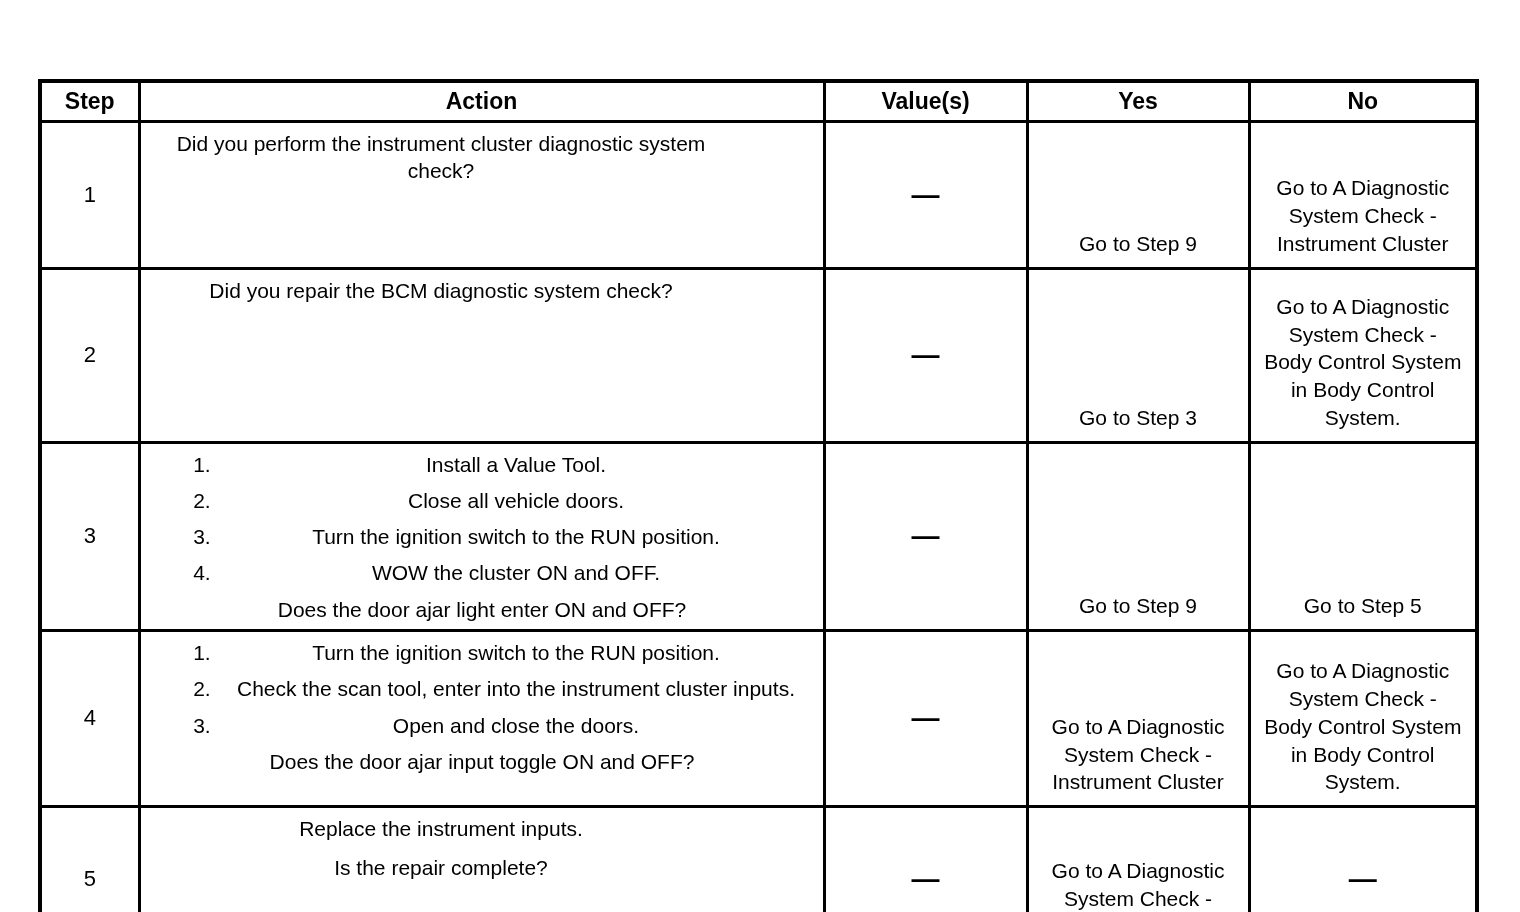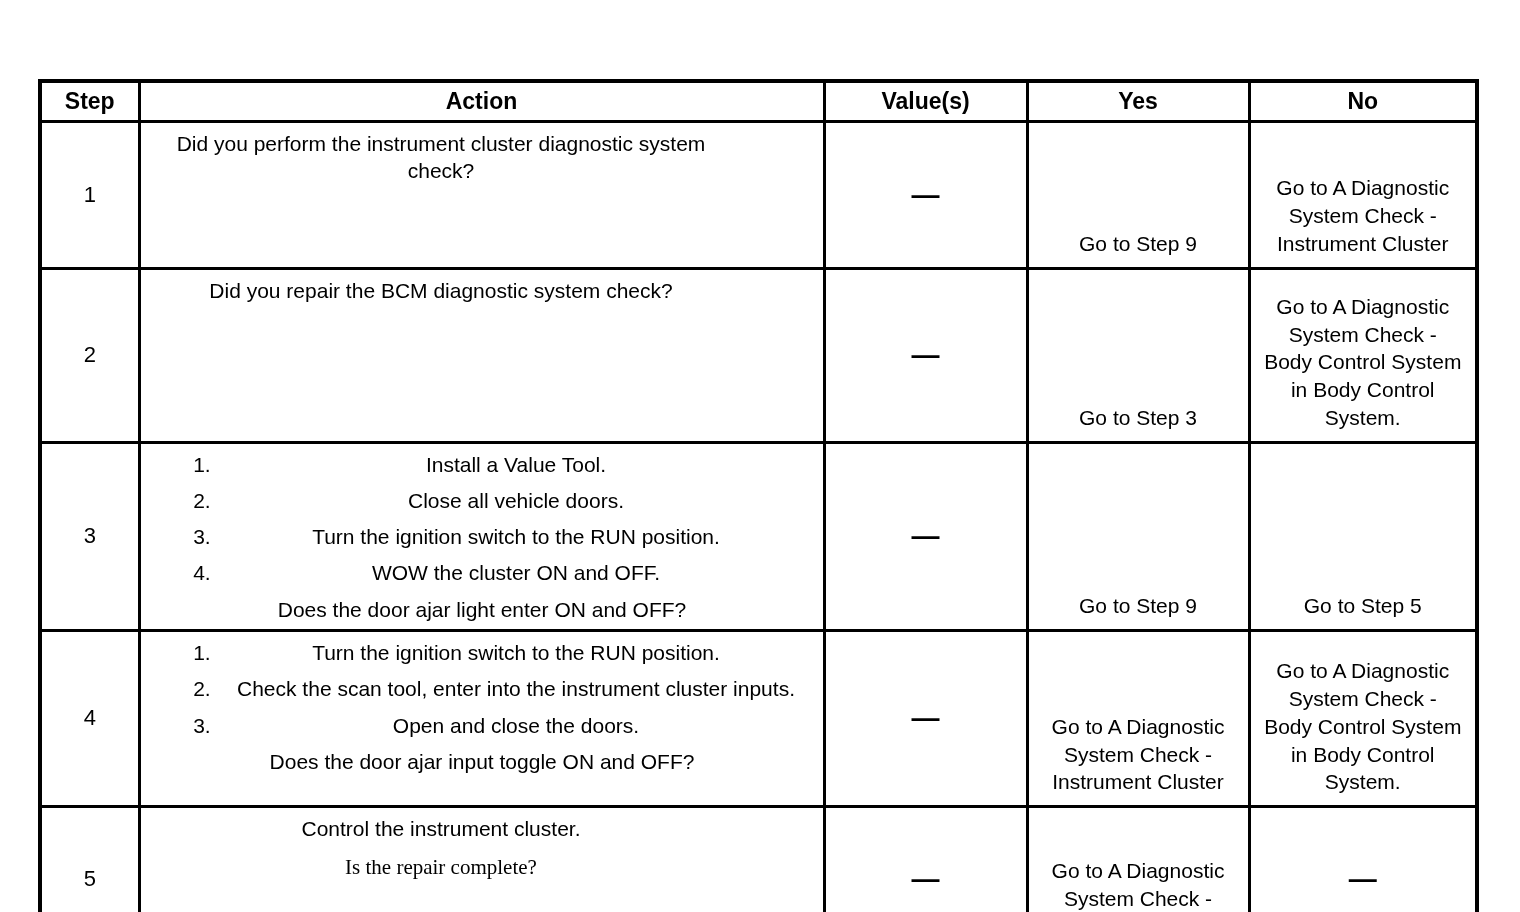--- a/index.html
+++ b/index.html
@@ -52,21 +52,21 @@
     font-size: 22px;
   }
   td.c-action {
     vertical-align: top;
     padding: 7px 12px 6px 13px;
     font-size: 21px;
     line-height: 1.3;
   }
   td.c-action p { margin: 0; }
   td.c-action p.t { max-width: 575px; }
-  td.c-action p.t2 { margin-top: 12px; font-family: Liberation Serif, serif; }
+  td.c-action p.t2 { margin-top: 12px; }
   td.c-action p.q { margin-top: 8px; }
   ol.steps {
     margin: 0;
     padding: 0 0 0 63px;
   }
   ol.steps li {
     margin: 0 0 9px 0;
     max-width: 600px;
     padding-left: 5px;
   }
@@ -153,21 +153,21 @@
         <p class="q">Does the door ajar input toggle ON and OFF?</p>
       </td>
       <td class="c-value">—</td>
       <td class="c-goto"><span>Go to </span><span class="it">A Diagnostic System Check - Instrument Cluster</span></td>
       <td class="c-goto"><span>Go to </span><span class="it">A Diagnostic System Check - Body Control System</span><span> in Body Control System.</span></td>
     </tr>
 
     <tr class="r4">
       <td class="c-step">5</td>
       <td class="c-action">
-        <p class="t">Control the instrument cluster.</p>
+        <p class="t">Replace the instrument inputs.</p>
         <p class="t t2">Is the repair complete?</p>
       </td>
       <td class="c-value">—</td>
       <td class="c-goto"><span>Go to </span><span class="it">A Diagnostic System Check - Instrument Cluster</span></td>
       <td class="c-value">—</td>
     </tr>
   </tbody>
     </table>
 </div>
 

